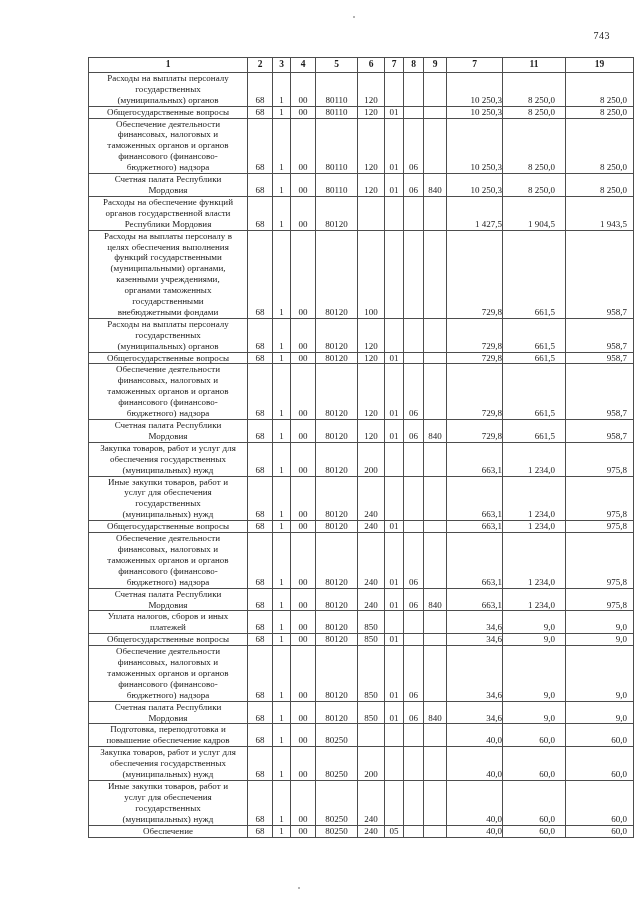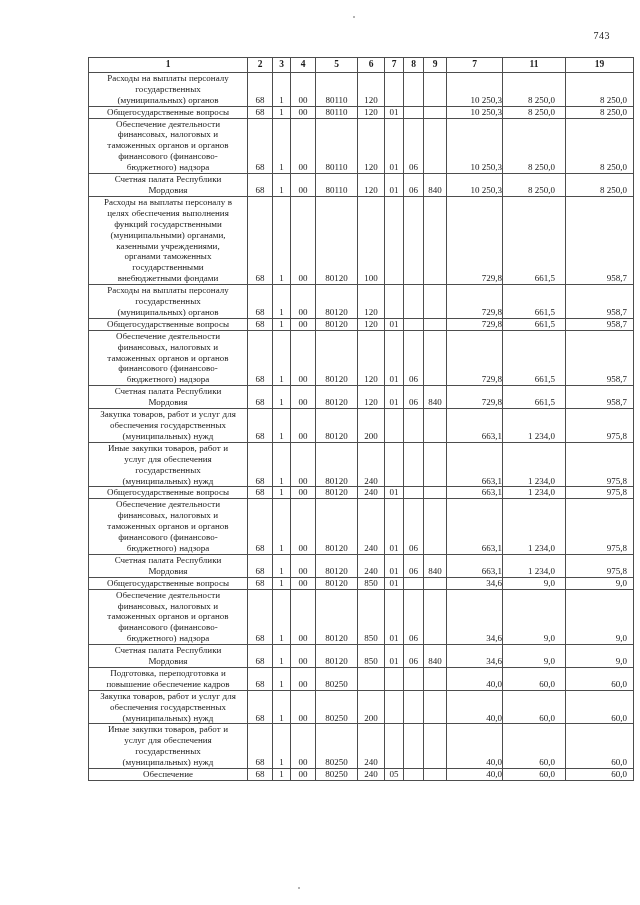--- a/index.html
+++ b/index.html
@@ -168,20 +168,36 @@
     <td class="cc">80110</td>
     <td class="cc">120</td>
     <td class="cc">01</td>
     <td class="cc">06</td>
     <td class="cc">840</td>
     <td class="cn c10">10 250,3</td>
     <td class="cn c11">8 250,0</td>
     <td class="cn c12">8 250,0</td>
   </tr>
       <tr>
+    <td class="name">Расходы на обеспечение функций
+органов государственной власти
+Республики Мордовия</td>
+    <td class="cc">68</td>
+    <td class="cc">1</td>
+    <td class="cc">00</td>
+    <td class="cc">80120</td>
+    <td class="cc"></td>
+    <td class="cc"></td>
+    <td class="cc"></td>
+    <td class="cc"></td>
+    <td class="cn c10">1 427,5</td>
+    <td class="cn c11">1 904,5</td>
+    <td class="cn c12">1 943,5</td>
+  </tr>
+      <tr>
     <td class="name">Расходы на выплаты персоналу в
 целях обеспечения выполнения
 функций государственными
 (муниципальными) органами,
 казенными учреждениями,
 органами таможенных
 государственными
 внебюджетными фондами</td>
     <td class="cc">68</td>
     <td class="cc">1</td>
@@ -332,20 +348,35 @@
     <td class="cc">80120</td>
     <td class="cc">240</td>
     <td class="cc">01</td>
     <td class="cc">06</td>
     <td class="cc">840</td>
     <td class="cn c10">663,1</td>
     <td class="cn c11">1 234,0</td>
     <td class="cn c12">975,8</td>
   </tr>
       <tr>
+    <td class="name">Уплата налогов, сборов и иных
+платежей</td>
+    <td class="cc">68</td>
+    <td class="cc">1</td>
+    <td class="cc">00</td>
+    <td class="cc">80120</td>
+    <td class="cc">850</td>
+    <td class="cc"></td>
+    <td class="cc"></td>
+    <td class="cc"></td>
+    <td class="cn c10">34,6</td>
+    <td class="cn c11">9,0</td>
+    <td class="cn c12">9,0</td>
+  </tr>
+      <tr>
     <td class="name">Общегосударственные вопросы</td>
     <td class="cc">68</td>
     <td class="cc">1</td>
     <td class="cc">00</td>
     <td class="cc">80120</td>
     <td class="cc">850</td>
     <td class="cc">01</td>
     <td class="cc"></td>
     <td class="cc"></td>
     <td class="cn c10">34,6</td>

